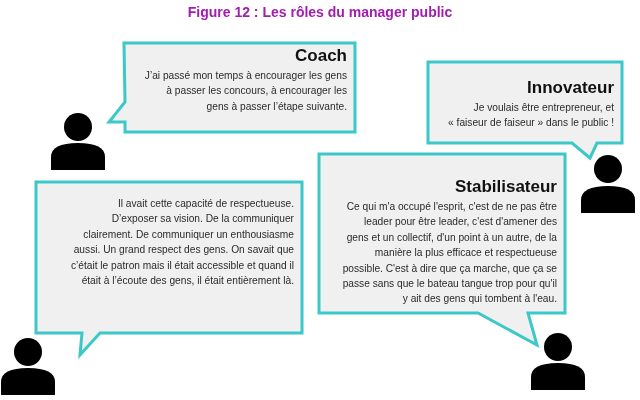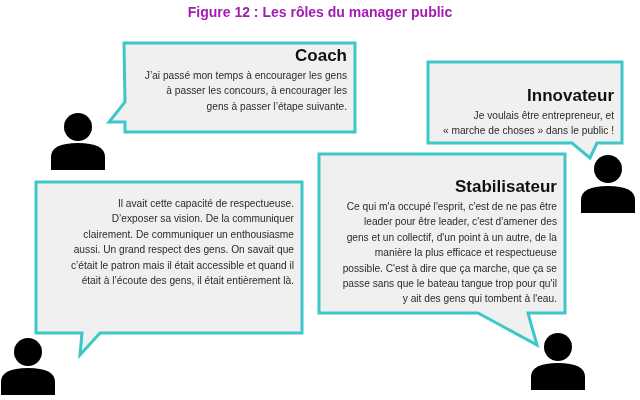--- a/index.html
+++ b/index.html
@@ -43,24 +43,24 @@
   </g>
 </svg>
 
 <div class="bubble-text" style="left:130px; top:48px; width:217px;">
   <div class="role">Coach</div>
   <div class="quote">J’ai passé mon temps à encourager les gens
 à passer les concours, à encourager les
 gens à passer l’étape suivante.</div>
 </div>
 
-<div class="bubble-text" style="left:434px; top:88px; width:180px;">
+<div class="bubble-text" style="left:434px; top:80px; width:180px;">
   <div class="role">Innovateur</div>
   <div class="quote">Je voulais être entrepreneur, et
-« marche de choses » dans le public !</div>
+« faiseur de faiseur » dans le public !</div>
 </div>
 
 <div class="bubble-text" style="left:42px; top:196px; width:252px;">
   <div class="quote">Il avait cette capacité de respectueuse.
 D’exposer sa vision. De la communiquer
 clairement. De communiquer un enthousiasme
 aussi. Un grand respect des gens. On savait que
 c’était le patron mais il était accessible et quand il
 était à l’écoute des gens, il était entièrement là.</div>
 </div>

